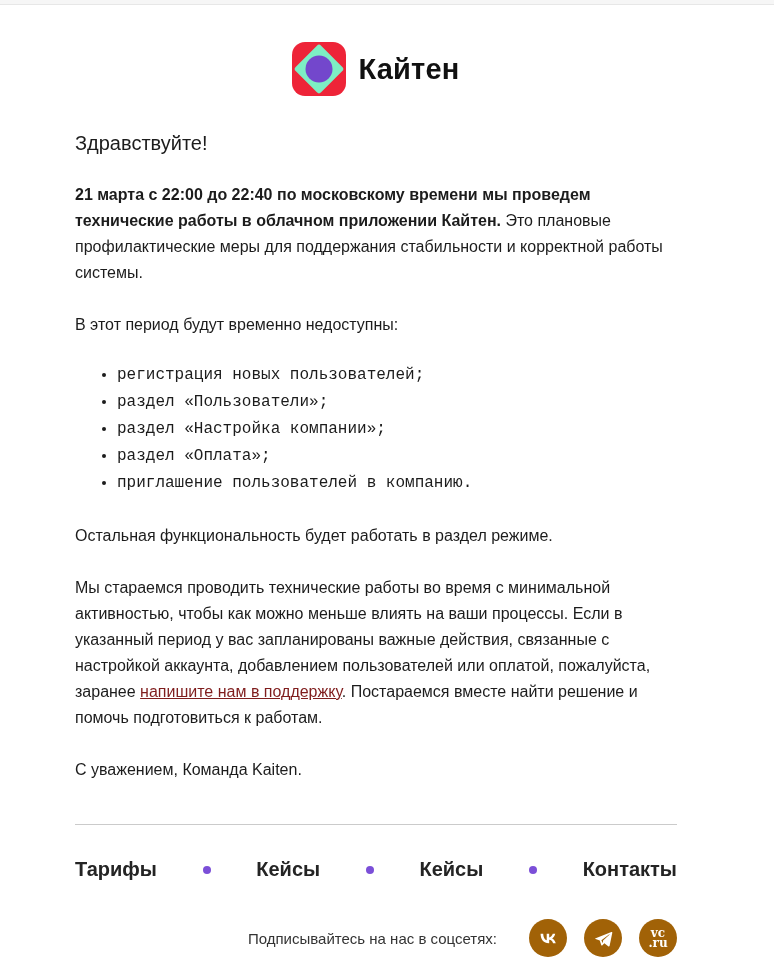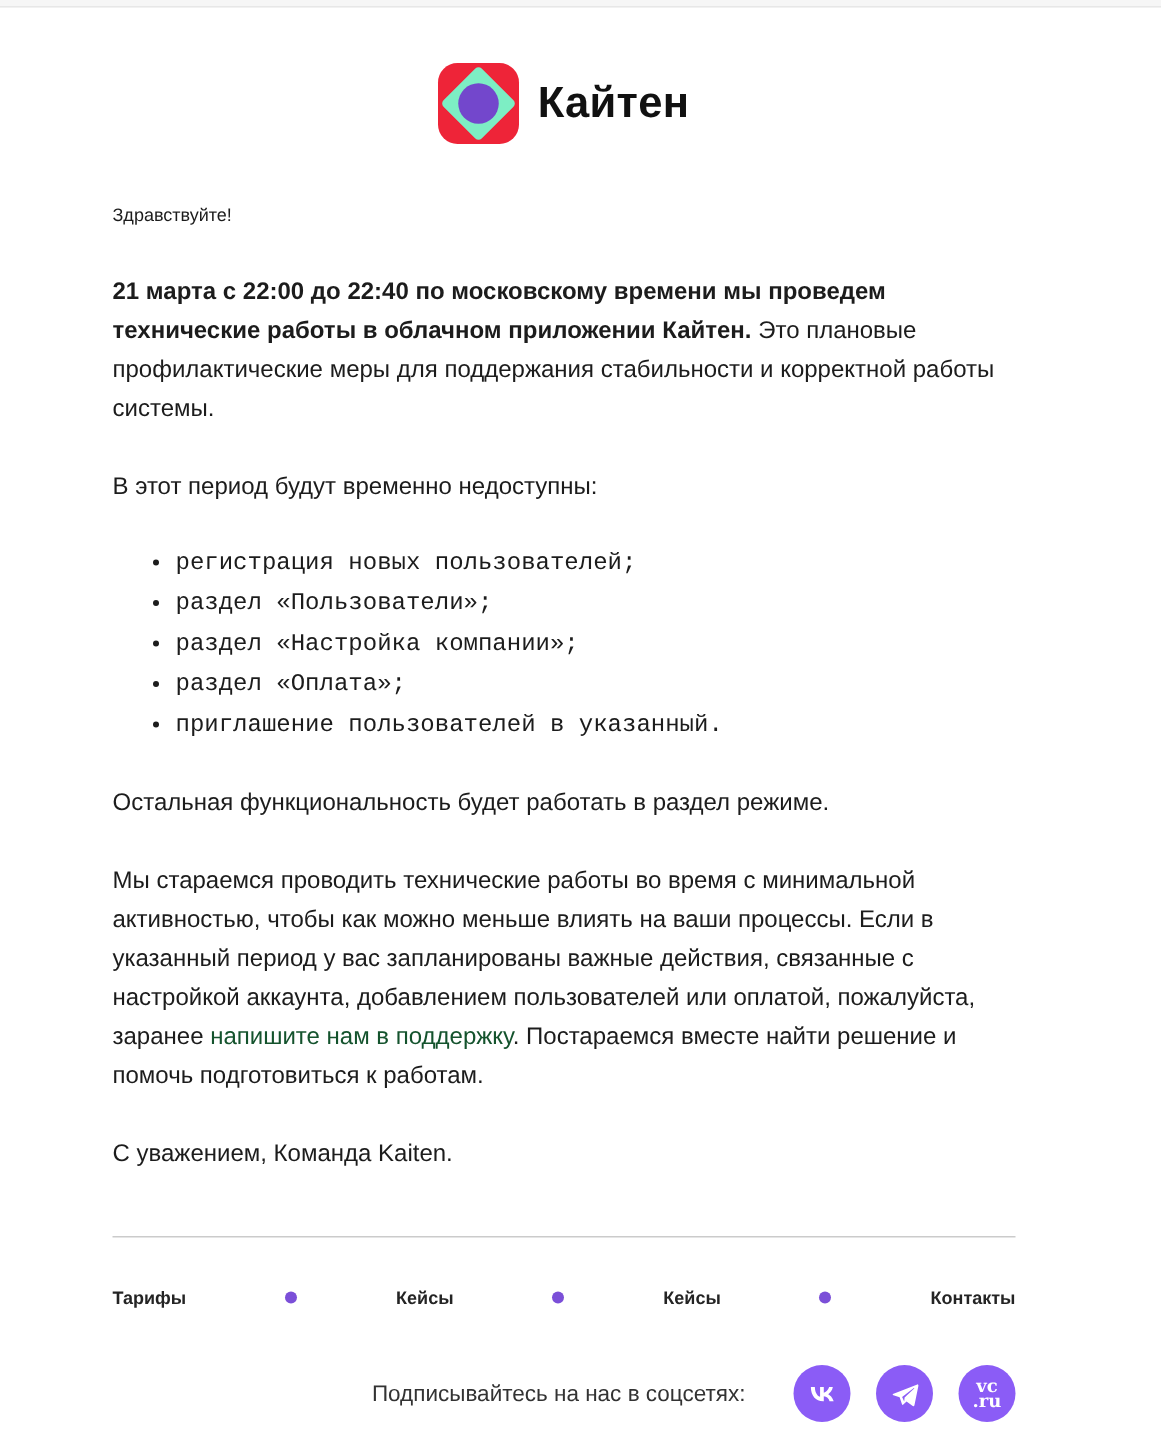--- a/index.html
+++ b/index.html
@@ -39,59 +39,59 @@
   }
   .logo-circle {
     position: absolute; left: 50%; top: 50%;
     width: 27px; height: 27px; border-radius: 50%;
     transform: translate(-50%, -50%);
   }
   .logo-wordmark {
     font-size: 29px; font-weight: 600; color: #111; letter-spacing: 0.2px;
   }
   
-  .greeting { margin-top: 33px; font-size: 12px; line-height: 26px; }
+  .greeting { margin-top: 33px; font-size: 20px; line-height: 26px; }
   p.body-text { font-size: 16px; line-height: 26px; margin-top: 26px; }
   p.body-text strong { font-weight: bold; }
   ul.unavailable-list {
     margin-top: 24px;
     padding-left: 42px;
     font-size: 16px;
   }
   ul.unavailable-list li { line-height: 27px; font-family: Liberation Mono, monospace; }
   a.support-link {
-    color: #14532d; cursor: pointer;
+    color: #7f1d1d; text-decoration: underline; cursor: pointer;
   }
   .signature { margin-top: 26px; font-size: 16px; line-height: 26px; }
   hr.divider {
     margin-top: 41px; border: none; border-top: 1px solid #cbcbcb;
   }
   
   .footer-nav {
     margin-top: 33px;
     display: flex; justify-content: space-between; align-items: center;
   }
   .footer-nav a {
-    font-size: 12px; font-weight: bold; color: #242424;
+    font-size: 20px; font-weight: bold; color: #242424;
     text-decoration: none; cursor: pointer;
   }
   .nav-dot {
     width: 8px; height: 8px; border-radius: 50%;
     background: #7b4fd8; display: inline-block;
   }
   
   .social-row {
     margin-top: 38px;
     display: flex; align-items: center; justify-content: flex-end; gap: 32px;
   }
   .social-label { font-size: 15px; color: #333; }
   .social-icons { display: flex; gap: 17px; }
   .social-circle {
     width: 38px; height: 38px; border-radius: 50%;
-    background: #8b5cf6;
+    background: #a16207;
     display: flex; align-items: center; justify-content: center;
     cursor: pointer;
   }
   .vcru-text {
     color: #fff; font-family: "DejaVu Serif", serif;
     font-size: 12px; line-height: 10px; text-align: center; font-weight: bold;
   }
 </style>
 </head>
 <body>
@@ -112,21 +112,21 @@
 
   <p class="body-text"><strong>21 марта с 22:00 до 22:40 по московскому времени мы проведем технические работы в облачном приложении Кайтен.</strong><span> Это плановые профилактические меры для поддержания стабильности и корректной работы системы.</span></p>
 
   <p class="body-text">В этот период будут временно недоступны:</p>
 
   <ul class="unavailable-list">
       <li>регистрация новых пользователей;</li>
       <li>раздел «Пользователи»;</li>
       <li>раздел «Настройка компании»;</li>
       <li>раздел «Оплата»;</li>
-      <li>приглашение пользователей в указанный.</li>
+      <li>приглашение пользователей в компанию.</li>
     </ul>
 
   <p class="body-text">Остальная функциональность будет работать в раздел режиме.</p>
 
   <p class="body-text"><span>Мы стараемся проводить технические работы во время с минимальной активностью, чтобы как можно меньше влиять на ваши процессы. Если в указанный период у вас запланированы важные действия, связанные с настройкой аккаунта, добавлением пользователей или оплатой, пожалуйста, заранее </span><a class="support-link">напишите нам в поддержку</a><span>. Постараемся вместе найти решение и помочь подготовиться к работам.</span></p>
 
   <p class="signature">С уважением, Команда Kaiten.</p>
 
   <hr class="divider">
 

